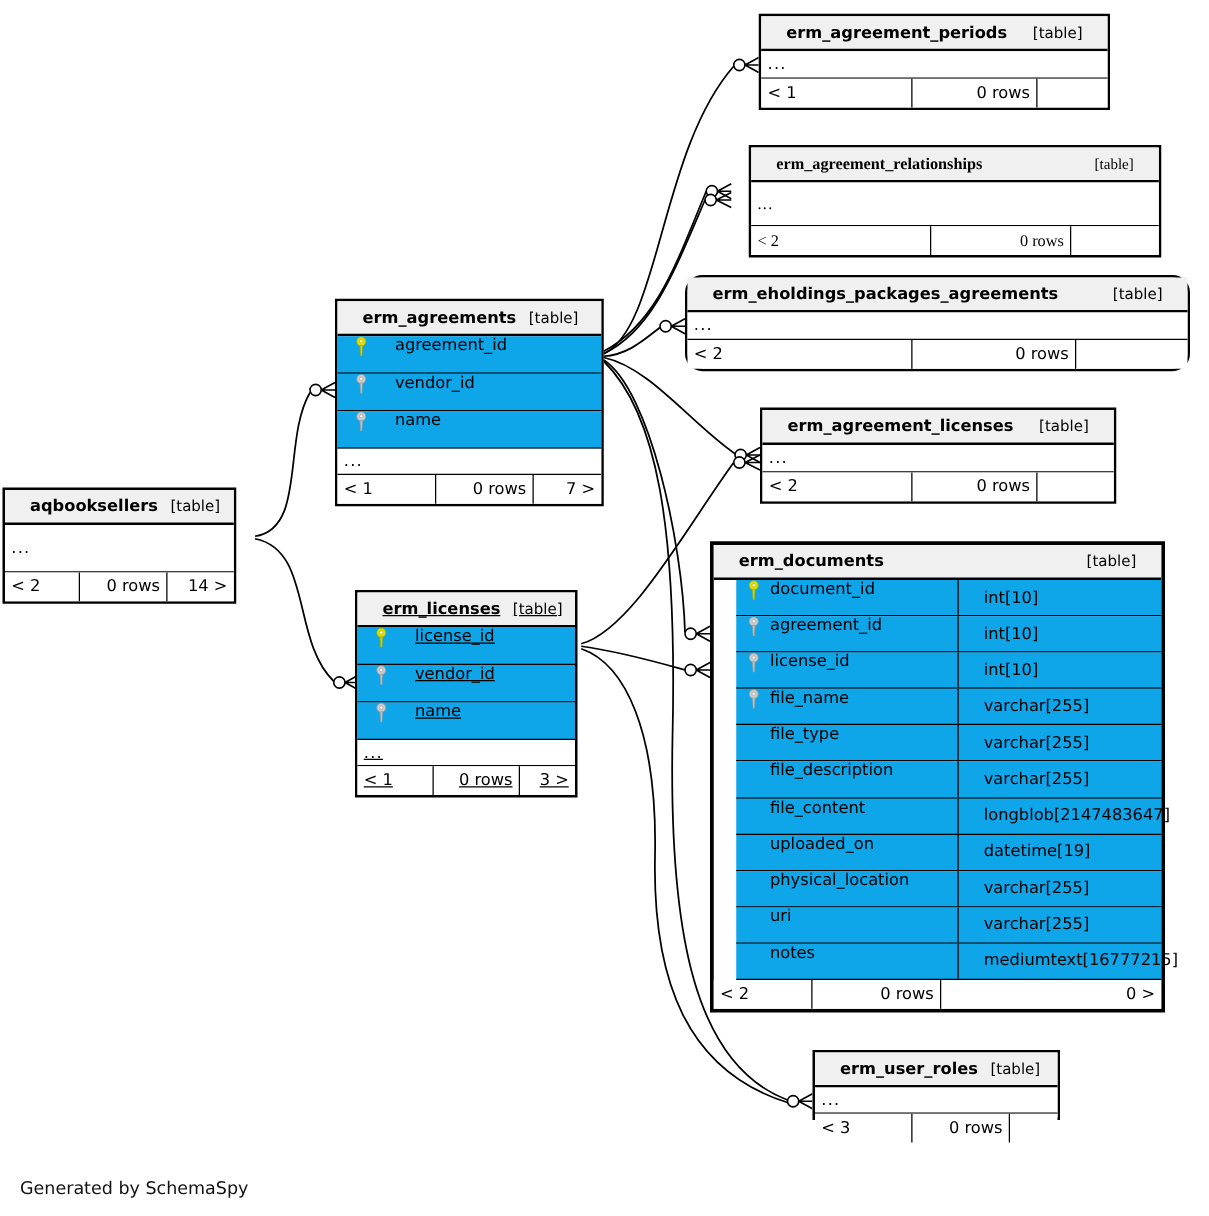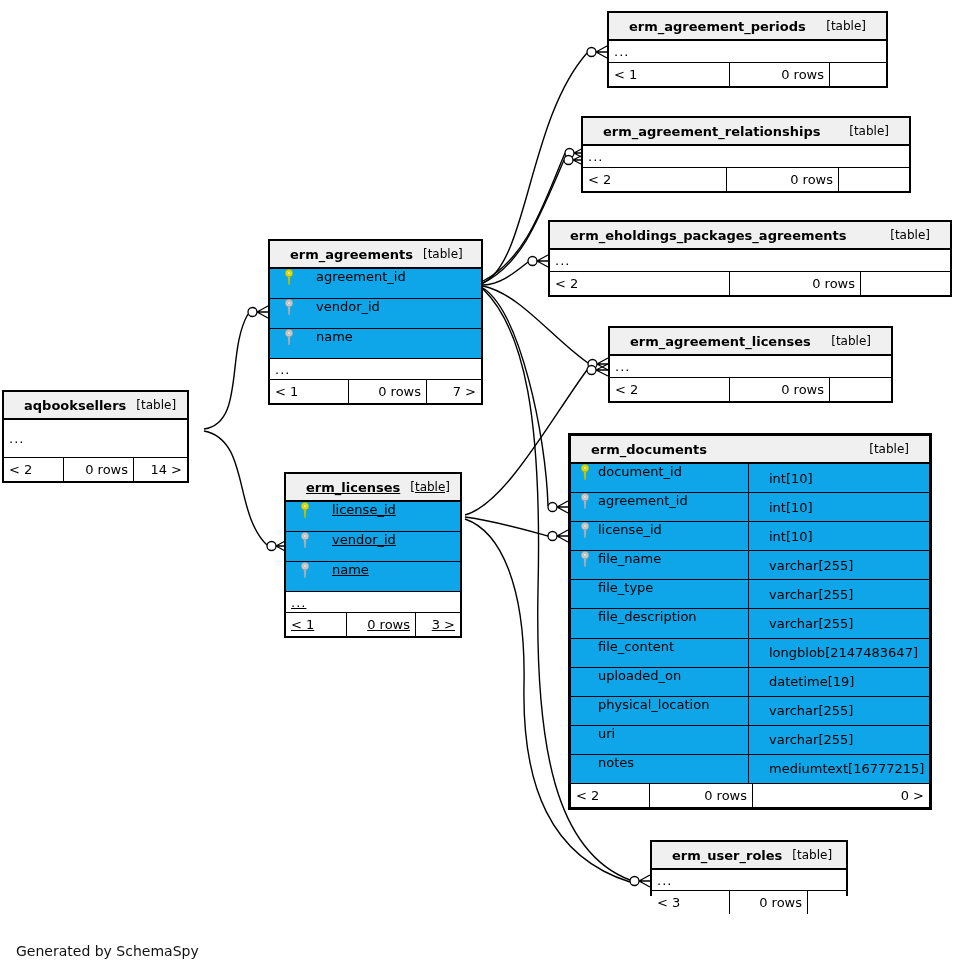--- a/index.html
+++ b/index.html
@@ -17,21 +17,21 @@
     display:flex;justify-content:space-between;align-items:center;
     background:#f0f0f0;border-bottom:2px solid #000;height:26px;flex:0 0 26px;
     padding:0 20px;
   }
   .tbl-name{font-weight:bold;font-size:13px;white-space:nowrap;}
   .tbl-type{font-size:12px;margin-left:10px;white-space:nowrap;}
   .field-row{
     display:flex;border-bottom:1px solid #000;
     height:29px;flex:0 0 29px;background:#0ea5e9;
   }
-  .center .field-row{flex:1 1 0;height:auto;}
+  .center .field-row{flex:1 1 0;height:auto;margin-left:18px;}
   .keywrap{width:12px;height:17px;flex:0 0 12px;margin-left:13px;}
   .center .keywrap{margin-left:8px;}
   .keywrap.empty{visibility:hidden;}
   .keyicon{display:block;width:12px;height:17px;}
   .keyicon .head,.keyicon .stem{fill:#dede00;stroke:#b0b000;stroke-width:.6;}
   .keyicon .hole{fill:#fff;stroke:#b0b000;stroke-width:.5;}
   .keyicon.fk .head,.keyicon.fk .stem{fill:#cbcbcb;stroke:#9d9d9d;}
   .keyicon.fk .hole{stroke:#9d9d9d;}
   .fname{margin-left:21px;white-space:nowrap;}
   .center .fname{margin-left:7px;width:150px;flex:0 0 150px;}
@@ -122,34 +122,34 @@
       <span class="tbl-type">[table]</span>
     </div>
     <div class="dots-row">...</div>
     <div class="tbl-footer">
       <span class="fc l" style="width:121px;">&lt; 1</span>
       <span class="fc m" style="width:100px;">0 rows</span>
       <span class="fc r"></span>
     </div>
   </div>
 
-  <div class="table-box" style="left:581px;top:116px;width:330px;height:77px;">
+  <div class="table-box" style="left:599px;top:116px;width:330px;height:90px;font-family:Liberation Serif, serif;">
     <div class="tbl-header">
       <span class="tbl-name">erm_agreement_relationships</span>
       <span class="tbl-type">[table]</span>
     </div>
     <div class="dots-row">...</div>
     <div class="tbl-footer">
       <span class="fc l" style="width:144px;">&lt; 2</span>
       <span class="fc m" style="width:112px;">0 rows</span>
       <span class="fc r"></span>
     </div>
   </div>
 
-  <div class="table-box" style="left:548px;top:220px;width:404px;height:77px;">
+  <div class="table-box" style="left:548px;top:220px;width:404px;height:77px;border-radius:14px;">
     <div class="tbl-header">
       <span class="tbl-name">erm_eholdings_packages_agreements</span>
       <span class="tbl-type">[table]</span>
     </div>
     <div class="dots-row">...</div>
     <div class="tbl-footer">
       <span class="fc l" style="width:180px;">&lt; 2</span>
       <span class="fc m" style="width:131px;">0 rows</span>
       <span class="fc r"></span>
     </div>

